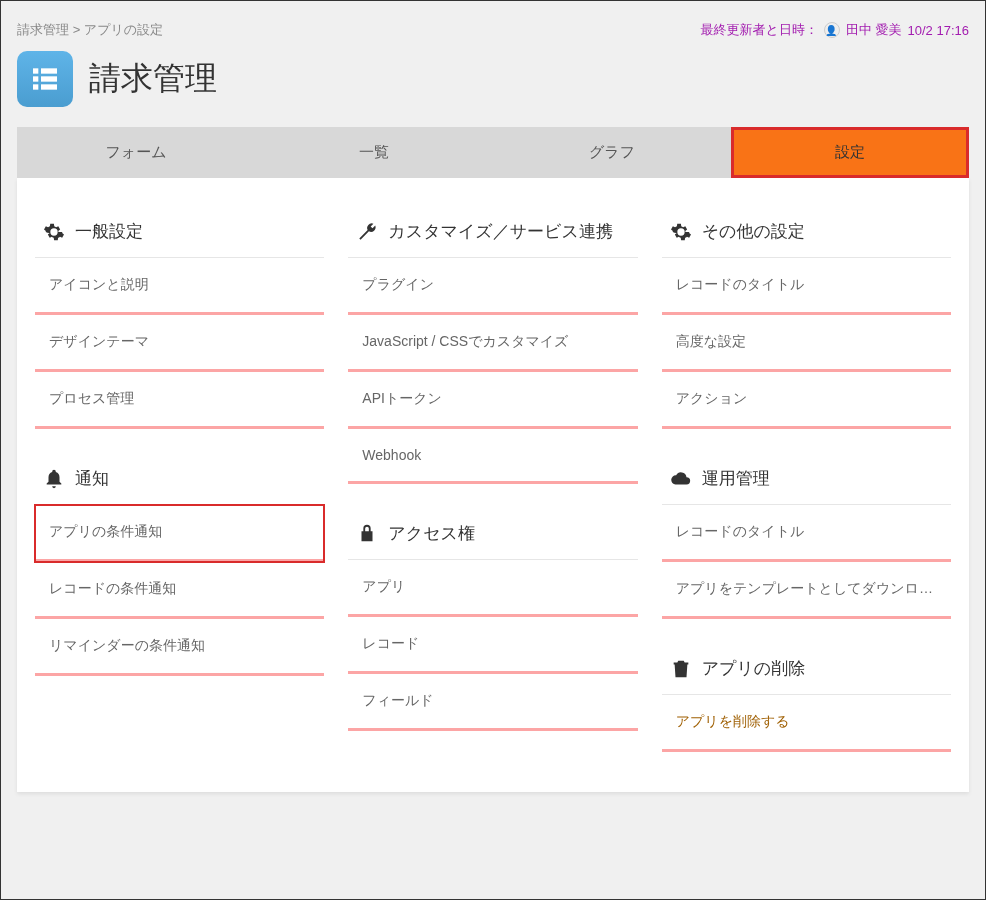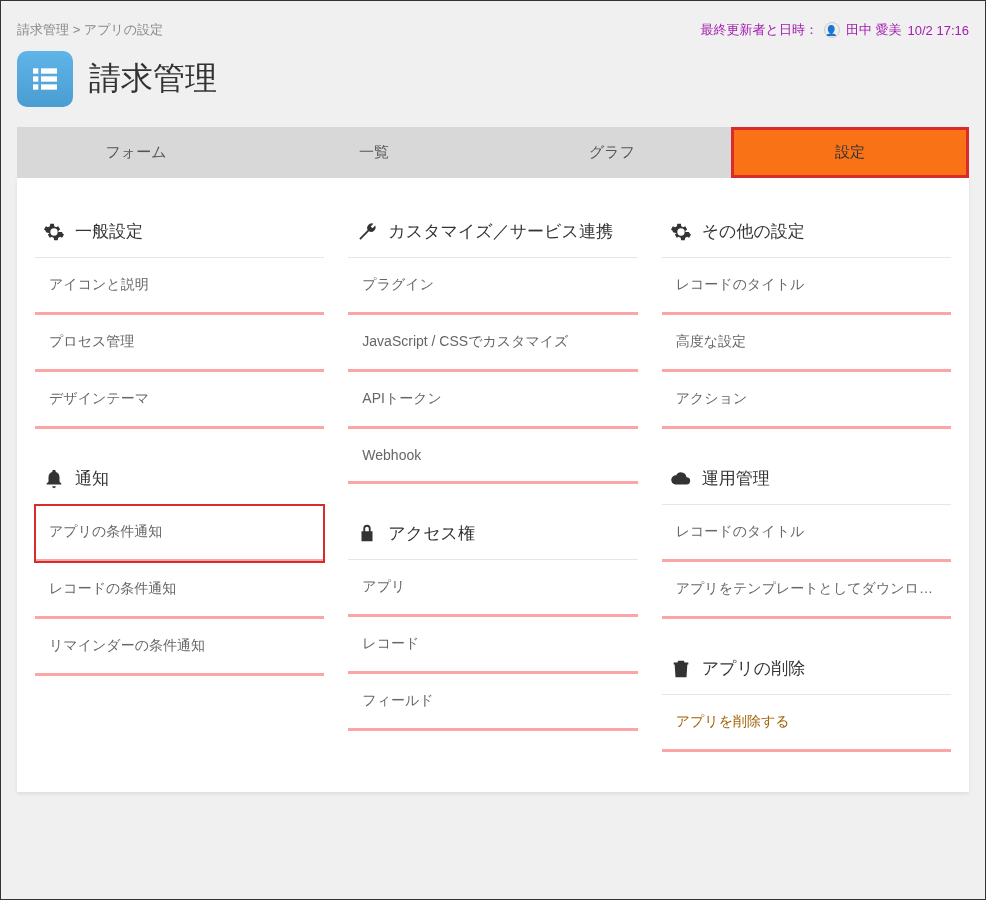--- a/index.html
+++ b/index.html
@@ -151,22 +151,22 @@
 <div class="panel">
 
   <div class="col">
     <div class="section-head">
       <svg viewBox="0 0 24 24">
           <path d="M12 8a4 4 0 1 0 0 8 4 4 0 0 0 0-8zm9 4a7 7 0 0 1-.1 1.2l2 1.6-2 3.4-2.4-1a7 7 0 0 1-2 1.2l-.4 2.6h-4l-.4-2.6a7 7 0 0 1-2-1.2l-2.4 1-2-3.4 2-1.6A7 7 0 0 1 3 12a7 7 0 0 1 .1-1.2l-2-1.6 2-3.4 2.4 1a7 7 0 0 1 2-1.2L7.9 3h4l.4 2.6a7 7 0 0 1 2 1.2l2.4-1 2 3.4-2 1.6c.1.4.1.8.1 1.2z"></path>
         </svg>
       <span>一般設定</span>
     </div>
     <a class="item">アイコンと説明</a>
+    <a class="item">デザインテーマ</a>
     <a class="item">プロセス管理</a>
-    <a class="item">デザインテーマ</a>
 
     <div class="spacer"></div>
 
     <div class="section-head">
       <svg viewBox="0 0 24 24">
           <path d="M12 2a2 2 0 0 0-2 2v.3A6 6 0 0 0 6 10v5l-2 2v1h16v-1l-2-2v-5a6 6 0 0 0-4-5.7V4a2 2 0 0 0-2-2zm0 20a2 2 0 0 0 2-2h-4a2 2 0 0 0 2 2z"></path>
         </svg>
       <span>通知</span>
     </div>
     <a class="item highlighted">アプリの条件通知</a>

